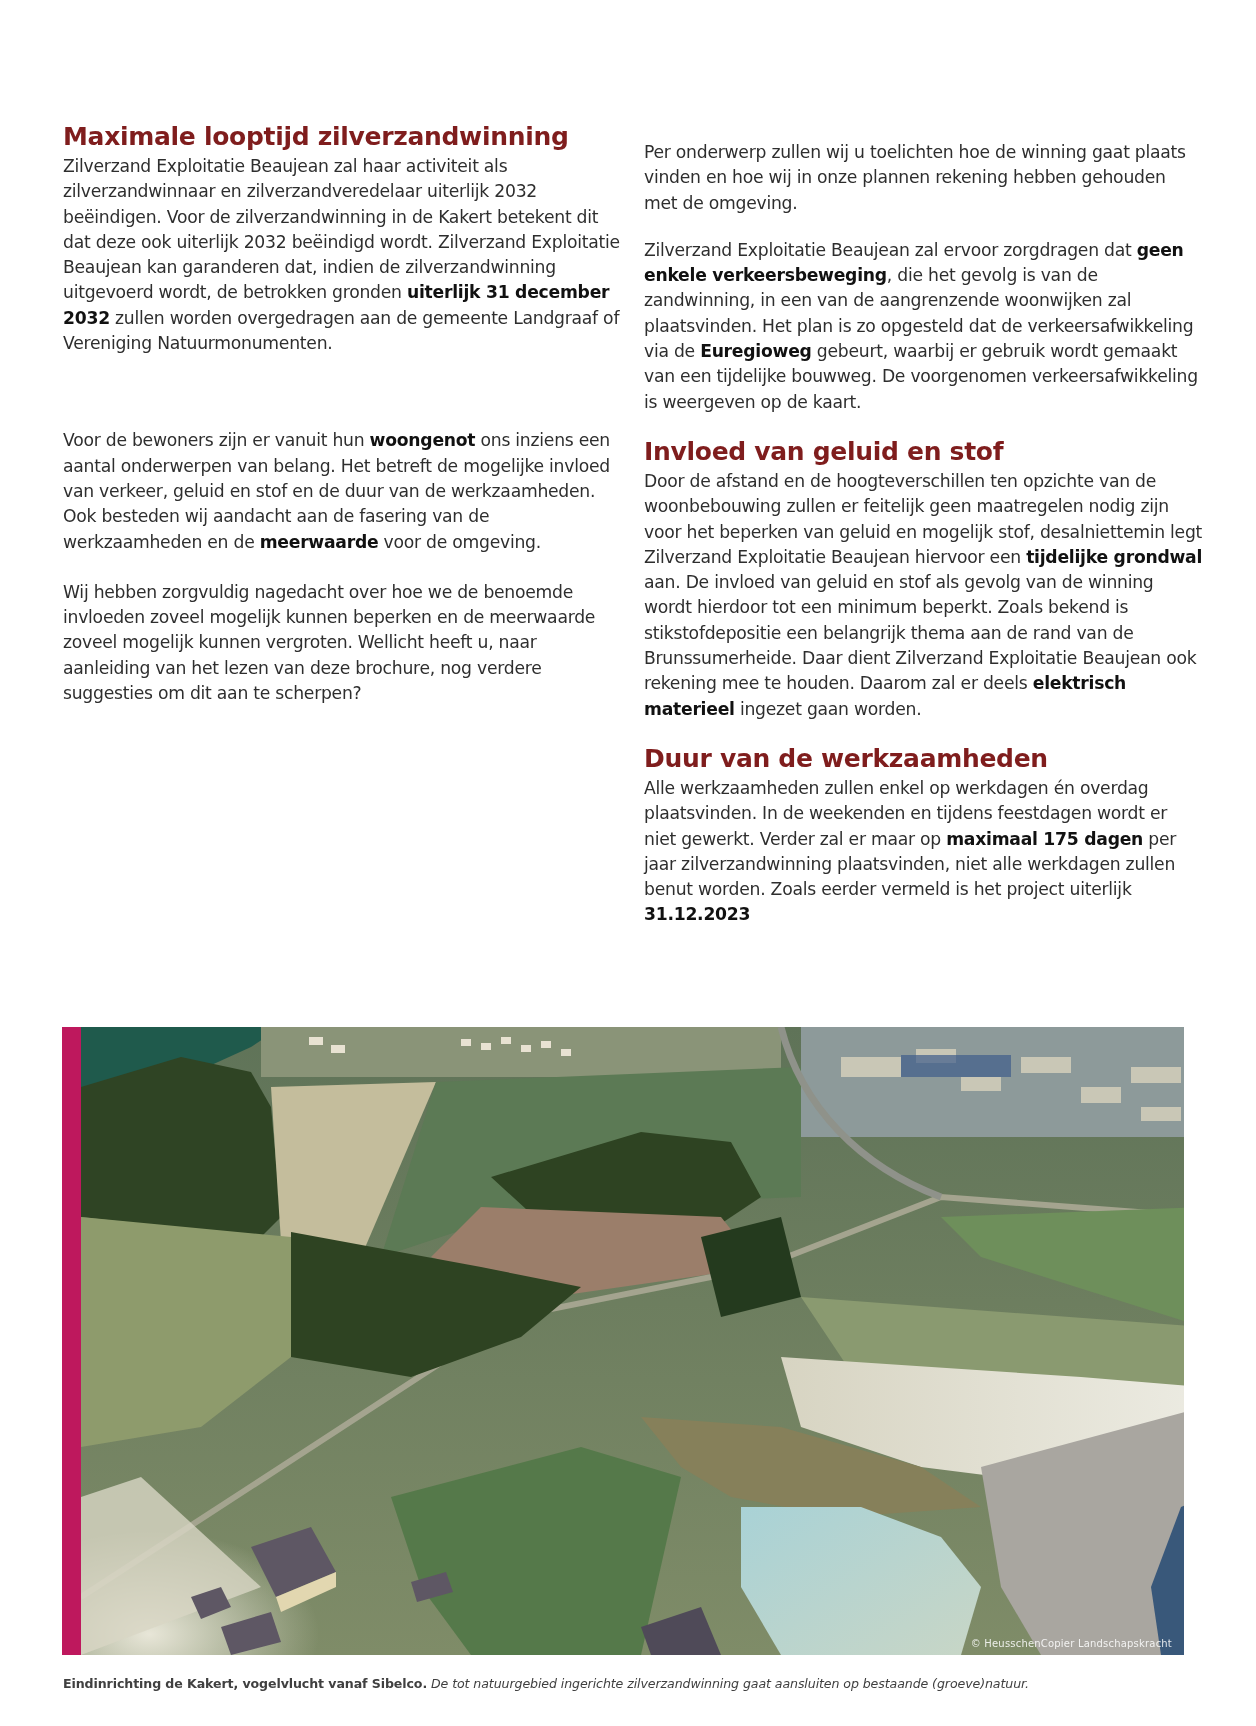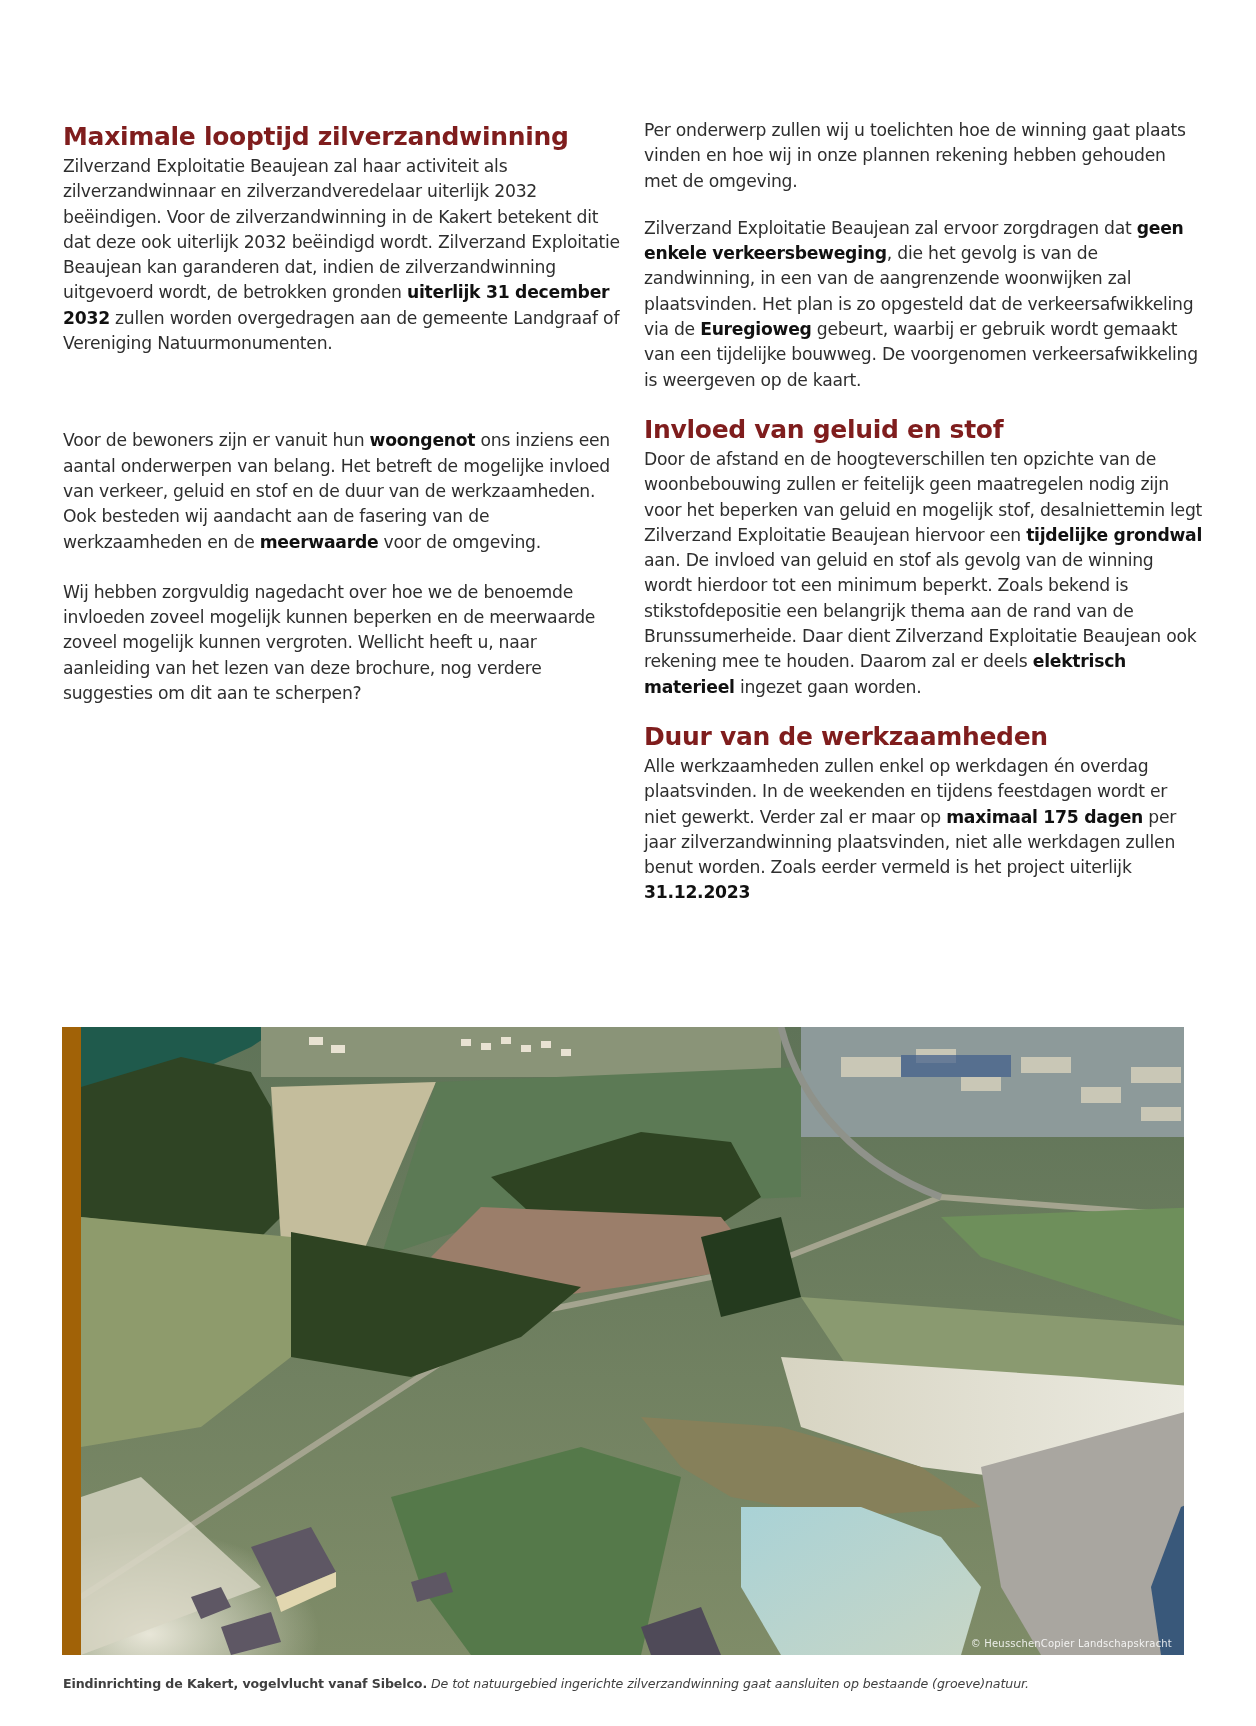--- a/index.html
+++ b/index.html
@@ -1,21 +1,21 @@
 <!DOCTYPE html>
 <html><head>
   <meta charset="utf-8">
   <style>
     * { margin: 0; padding: 0; box-sizing: border-box; }
     html, body { width: 1256px; height: 1726px; background: #ffffff; overflow: hidden; }
     body { position: relative; font-family: "DejaVu Sans", sans-serif; color: #2b2b2b; }
 
     .column { position: absolute; top: 122px; }
     .col-left { left: 63px; width: 560px; }
-    .col-right { left: 644px; width: 560px; top: 118px; }
+    .col-right { left: 644px; width: 560px; top: 140px; }
 
     h2.section-title {
       font-family: "DejaVu Sans", sans-serif;
       font-weight: bold;
       color: #7f1d1d;
       font-size: 25px;
       line-height: 30px;
       letter-spacing: -0.3px;
       margin-bottom: 2px;
     }
@@ -28,21 +28,21 @@
     }
     p.body b { color: #111; font-weight: bold; }
     .gap { height: 25px; }
     .gap-h { height: 22px; }
 
     .photo {
       position: absolute;
       left: 62px; top: 1027px;
       width: 1122px; height: 628px;
       overflow: hidden;
-      background: #a16207;
+      background: #be185d;
       padding-left: 19px;
     }
     .photo svg { display: block; }
     .copyright {
       position: absolute;
       right: 12px; bottom: 6px;
       font-size: 10px;
       color: rgba(255,255,255,0.85);
       letter-spacing: 0.2px;
     }

